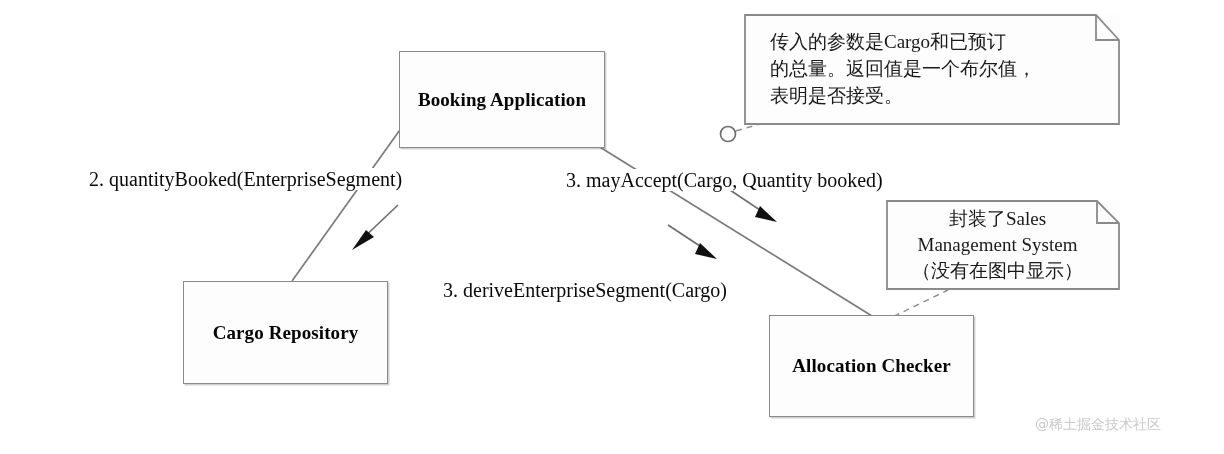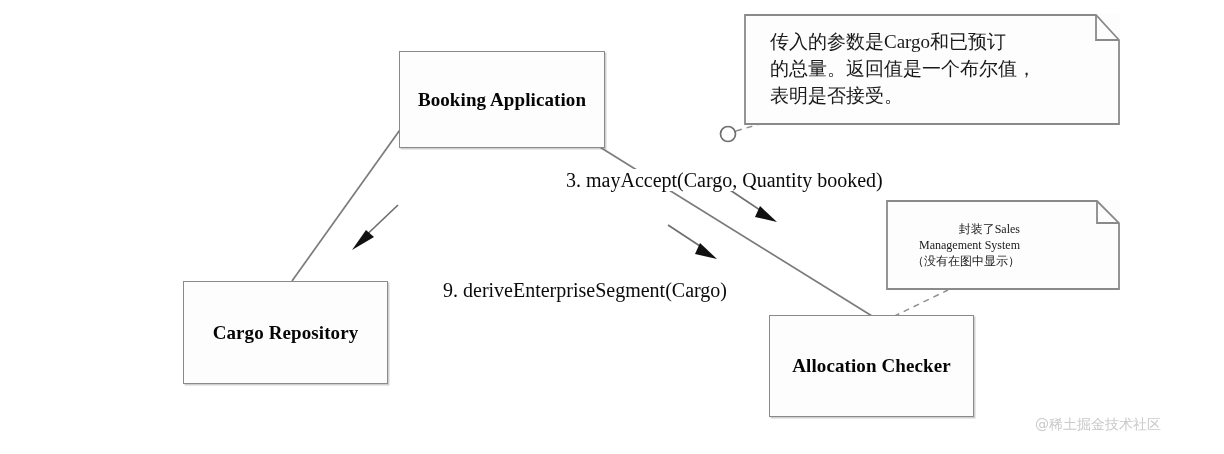--- a/index.html
+++ b/index.html
@@ -140,25 +140,26 @@
     <div class="note-body" style="position:relative;">传入的参数是Cargo和已预订
 的总量。返回值是一个布尔值，
 表明是否接受。</div>
   </div>
 
   <div class="note" style="left:886px; top:200px; width:234px; height:90px;">
     <svg class="note-shape" viewBox="0 0 234 90" preserveAspectRatio="none" xmlns="http://www.w3.org/2000/svg">
       <path d="M1,1 L211,1 L233,23 L233,89 L1,89 Z" fill="#fdfdfd" stroke="#8a8a8a" stroke-width="1.8"></path>
       <path d="M211,1 L211,23 L233,23" fill="none" stroke="#8a8a8a" stroke-width="1.8"></path>
     </svg>
-    <div class="note-body" style="position:relative; text-align:right; font-size:12px; line-height:1.36;">封装了Sales
+    <div class="note-body" style="position:relative; text-align:center; font-size:19px; line-height:1.36;">封装了Sales
 Management System
 （没有在图中显示）</div>
   </div>
 
+  <div class="edge-label" style="left:86px; top:168px;">2. quantityBooked(EnterpriseSegment)</div>
 
   <div class="edge-label" style="left:563px; top:155px;margin-top:14px;">3. mayAccept(Cargo, Quantity booked)</div>
 
-  <div class="edge-label" style="left:440px; top:279px;">9. deriveEnterpriseSegment(Cargo)</div>
+  <div class="edge-label" style="left:440px; top:279px;">3. deriveEnterpriseSegment(Cargo)</div>
 
   <div class="watermark" style="left:1035px; top:416px;">@稀土掘金技术社区</div>
 
 </div>
 
 </body></html>

